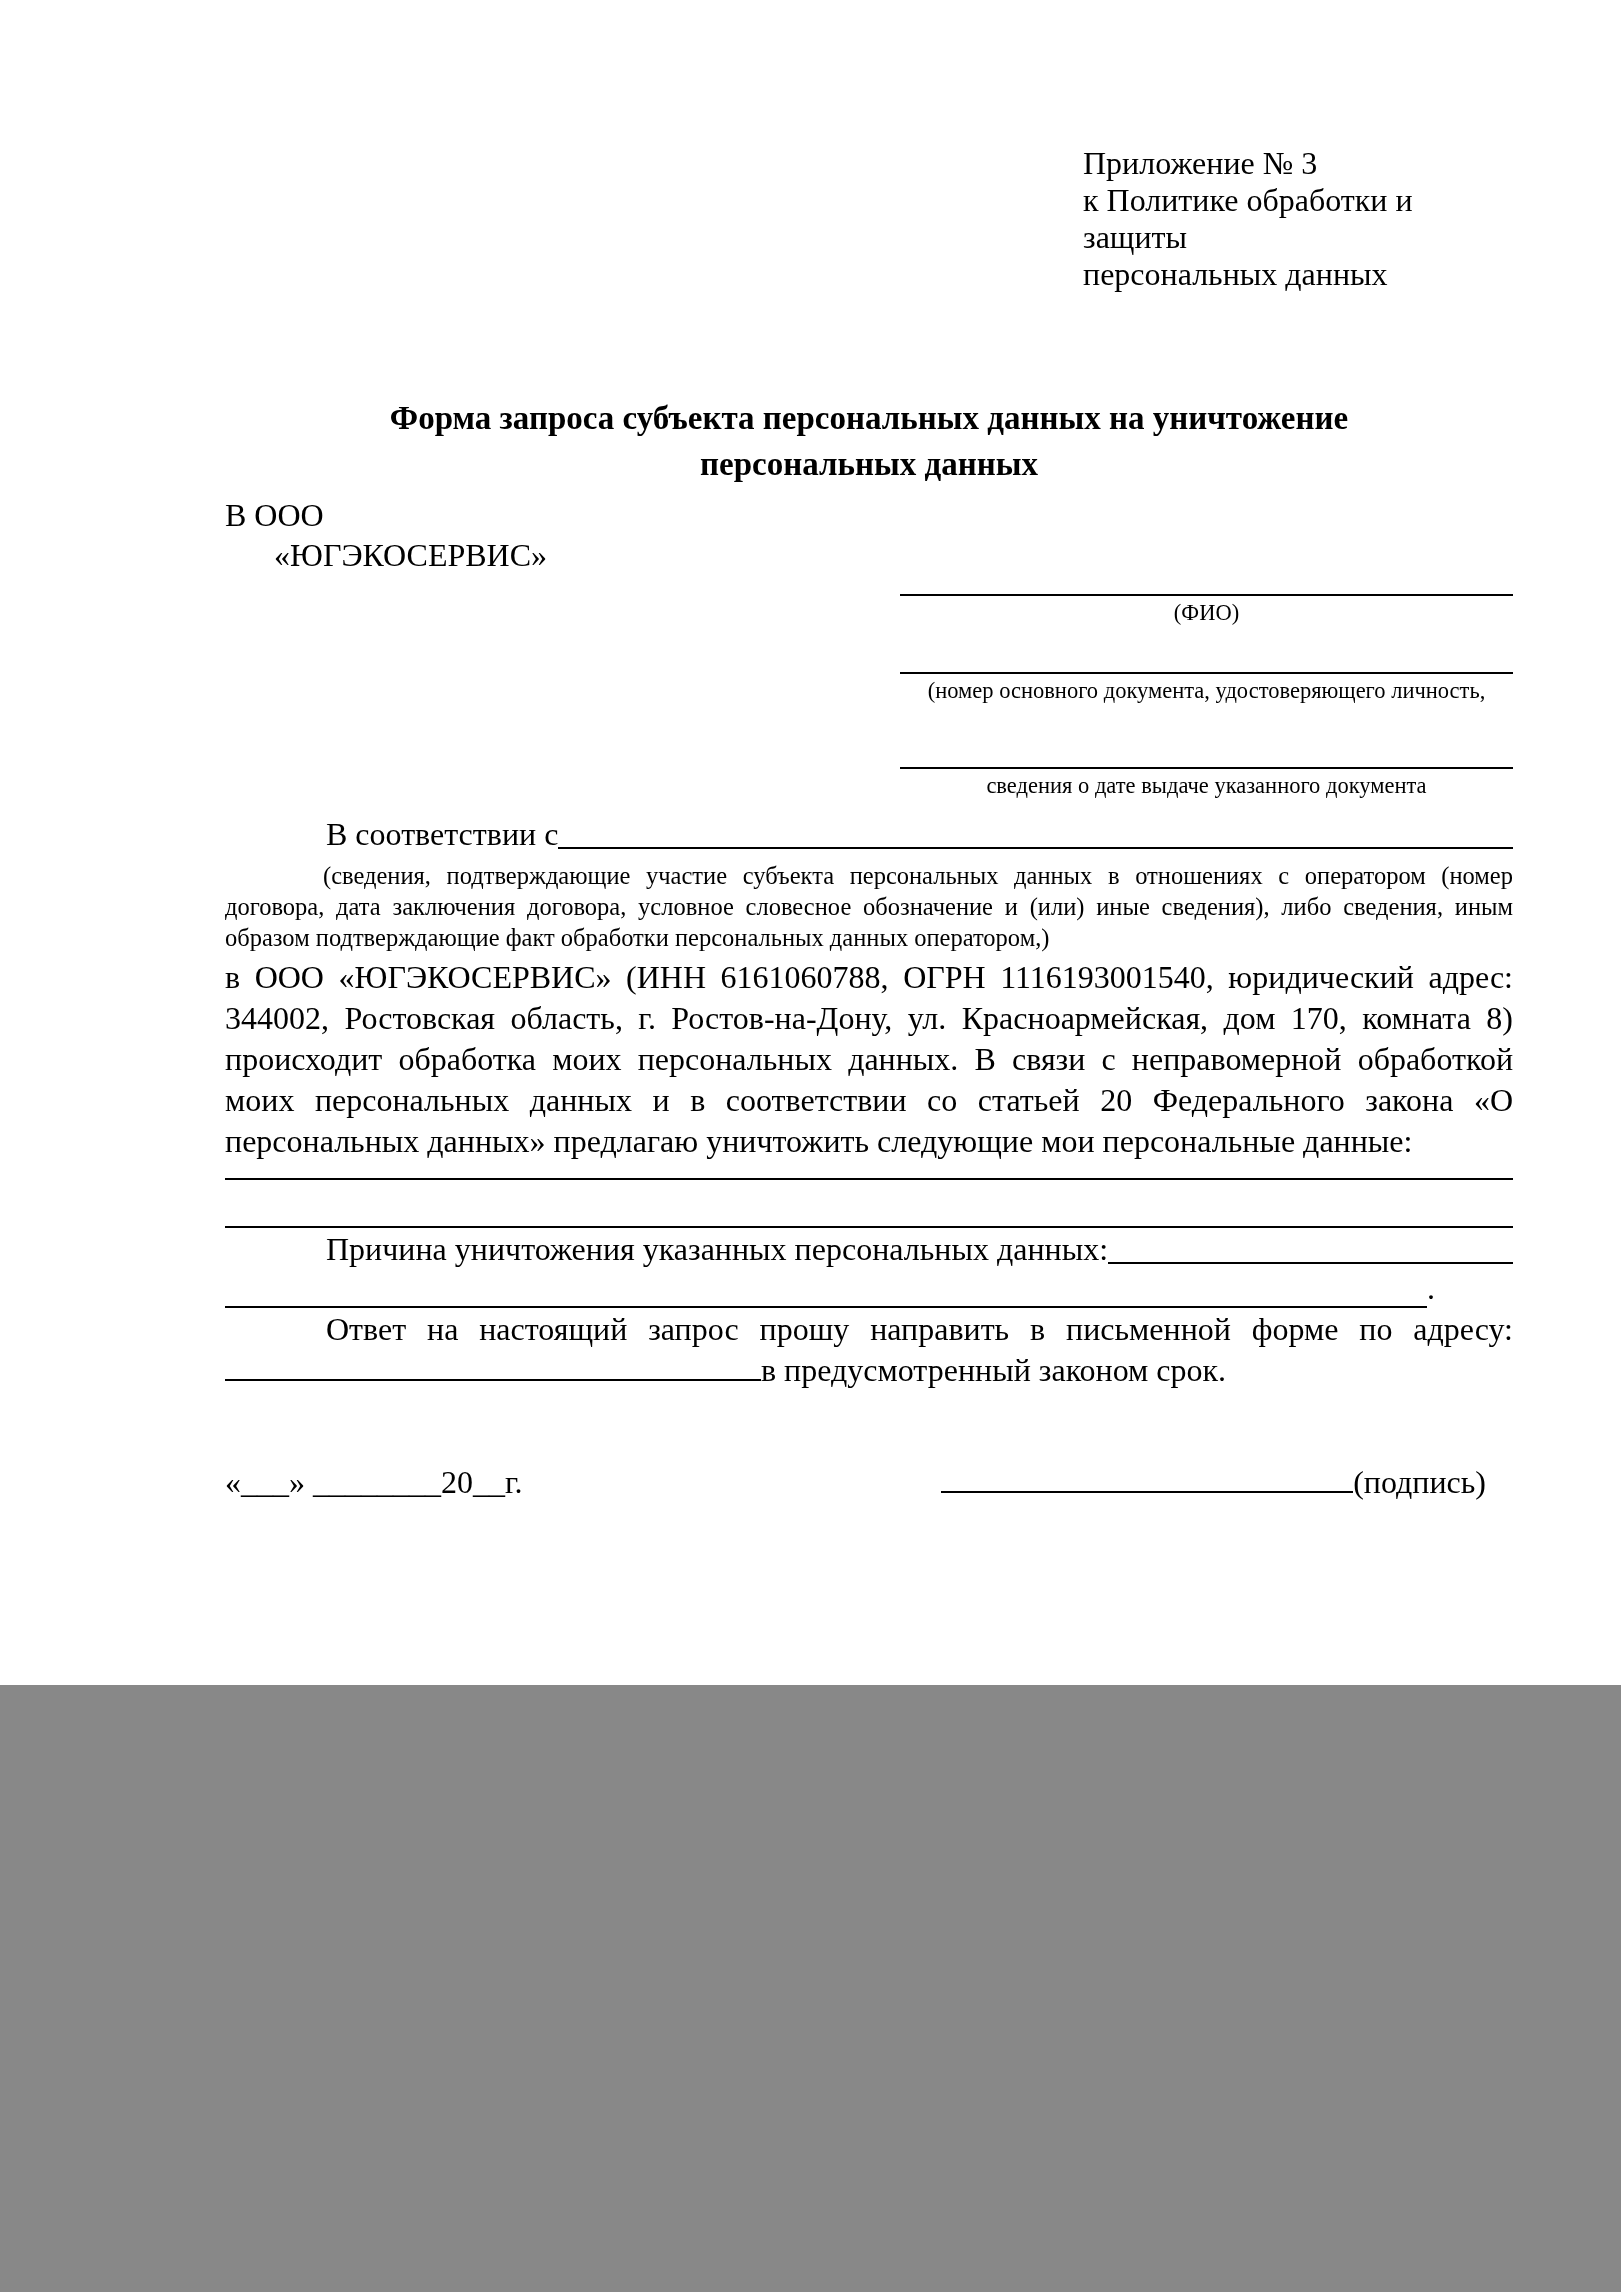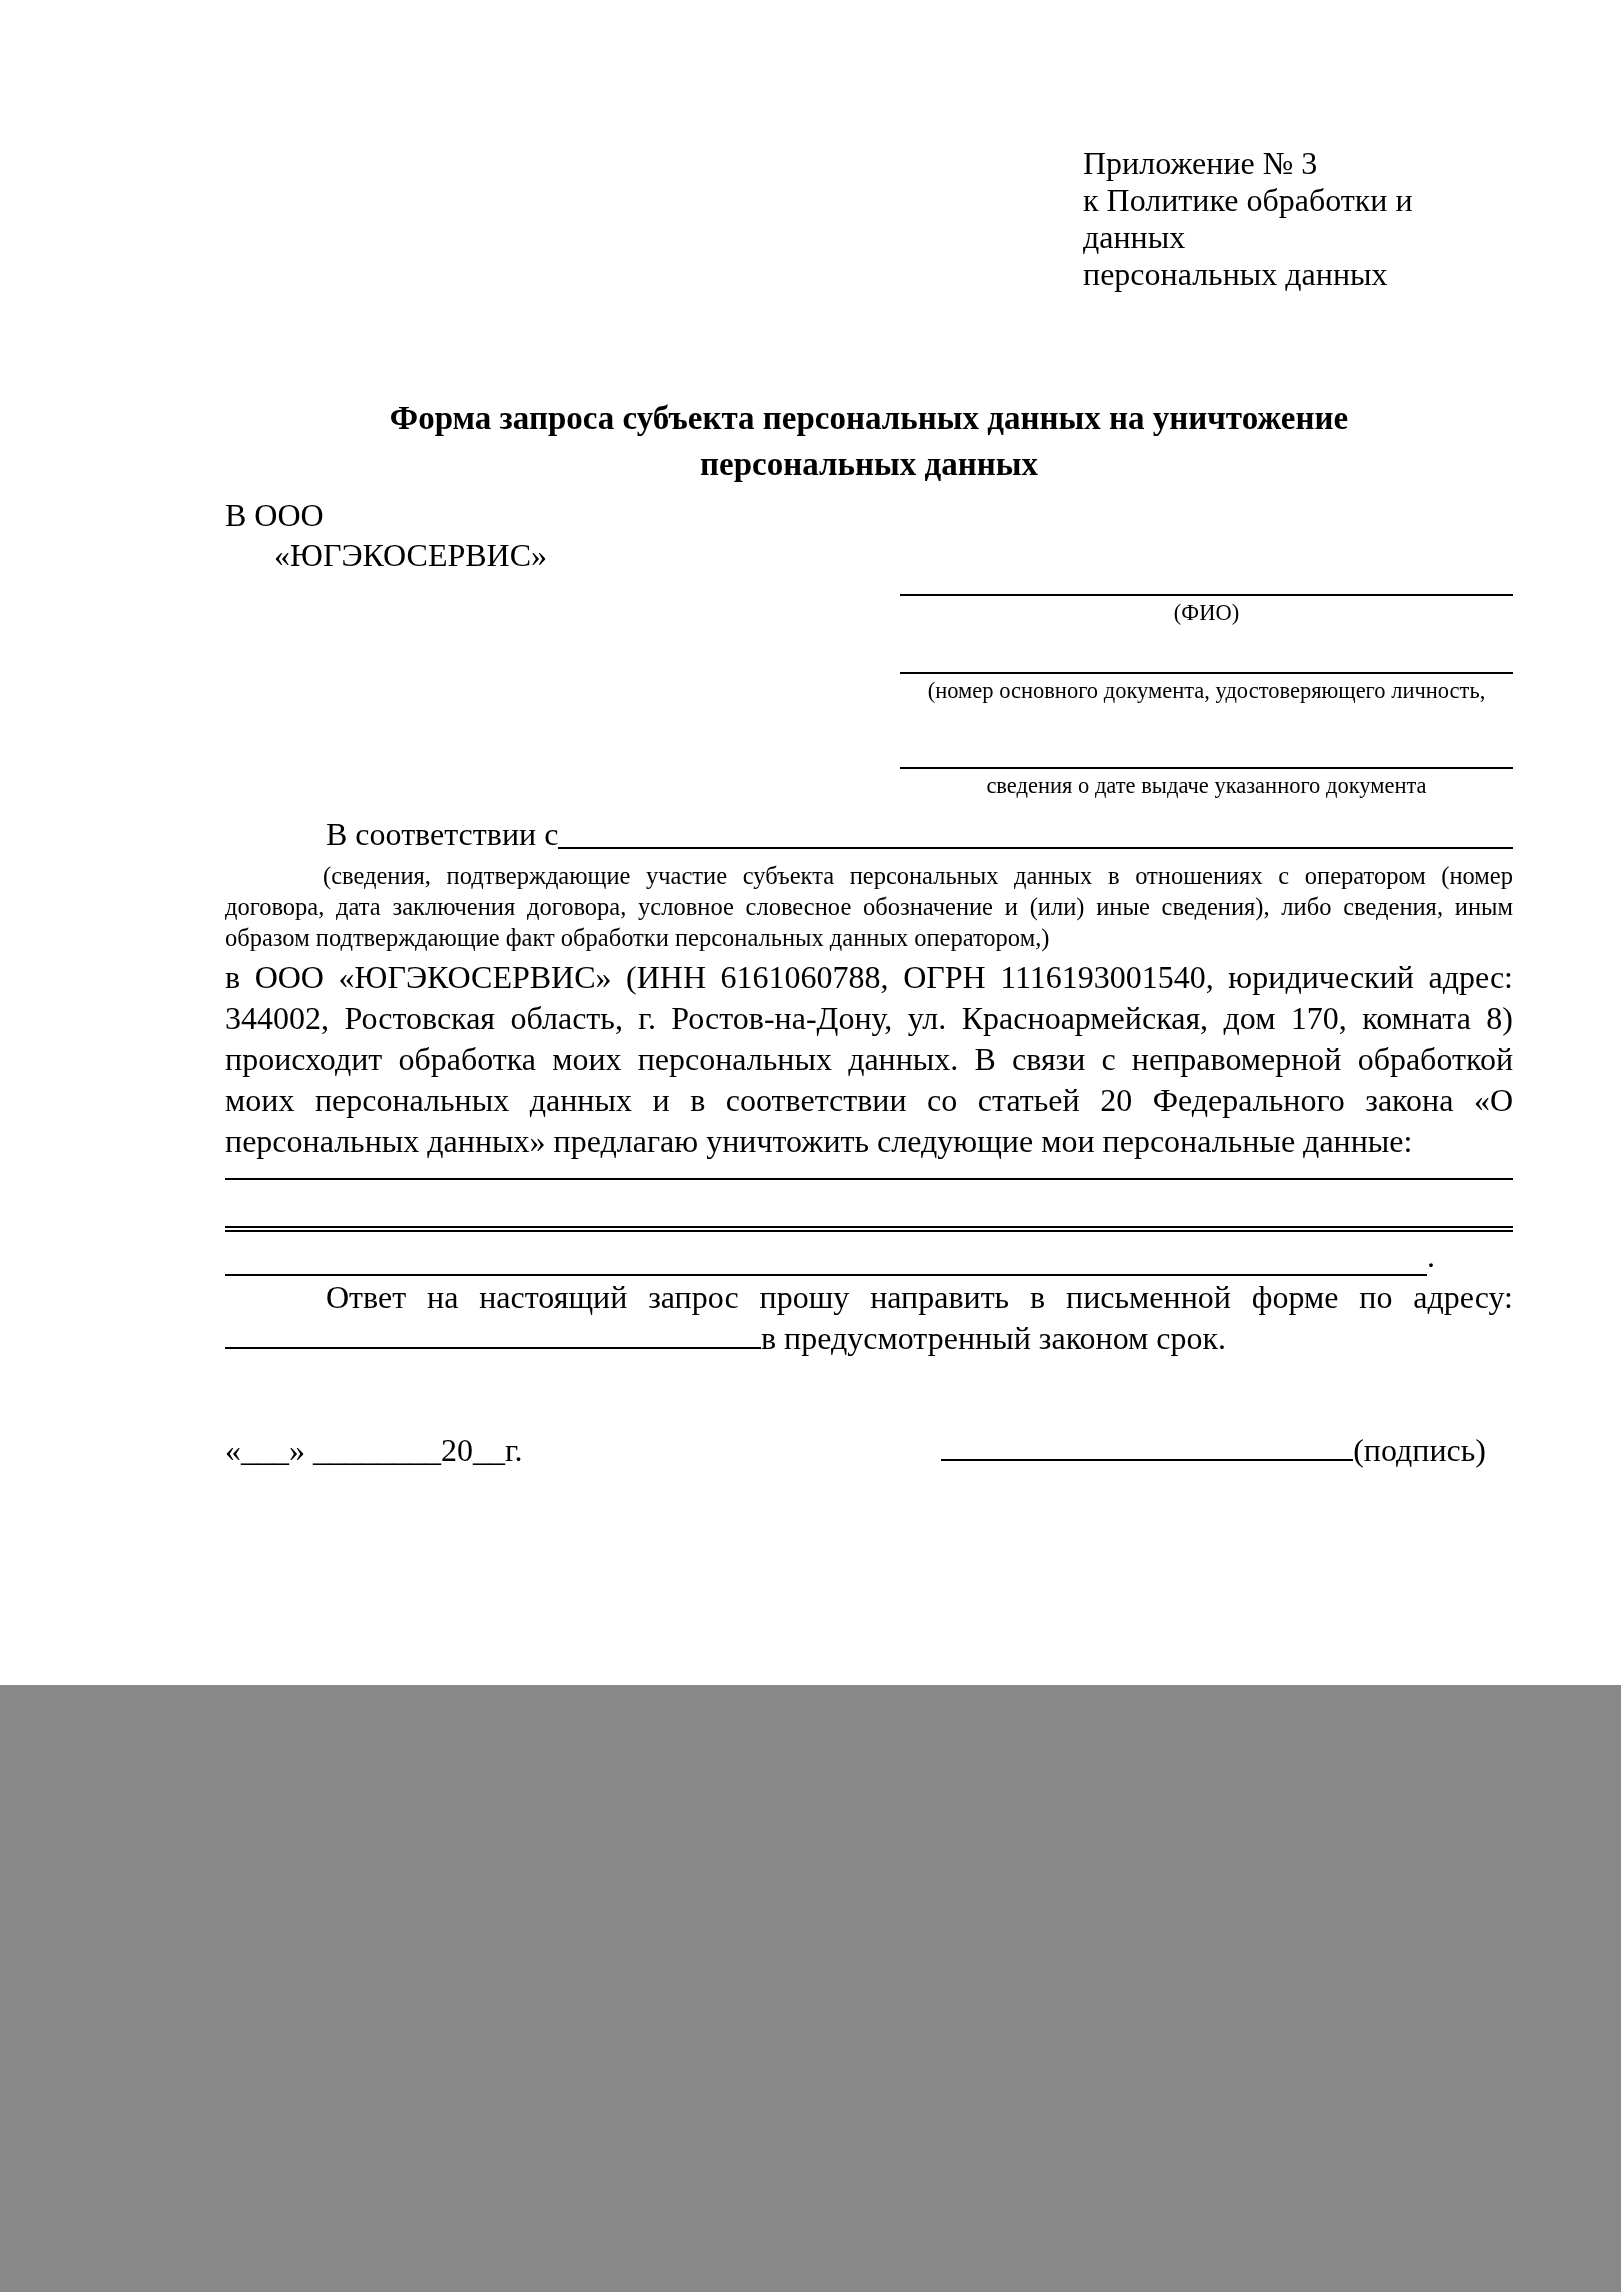--- a/index.html
+++ b/index.html
@@ -56,21 +56,21 @@
   .sig { white-space: nowrap; margin-right: 27px; text-align: right; }
   .sigline { display: inline-block; width: 412px; border-bottom: 2.9px solid #000; height: 1em; vertical-align: baseline; }
 </style>
 </head>
 <body>
 
 <div class="page">
 
   <div class="annex">
     <div>Приложение № 3</div>
-    <div>к Политике обработки и данных</div>
+    <div>к Политике обработки и защиты</div>
     <div>персональных данных</div>
   </div>
 
   <div class="title">
     <div>Форма запроса субъекта персональных данных на уничтожение</div>
     <div>персональных данных</div>
   </div>
 
   <div class="addressee">
     <div>В ООО</div>
@@ -98,20 +98,21 @@
   </div>
 
   <div class="smallprint">(сведения, подтверждающие участие субъекта персональных данных в отношениях с оператором (номер договора, дата заключения договора, условное словесное обозначение и (или) иные сведения), либо сведения, иным образом подтверждающие факт обработки персональных данных оператором,)</div>
 
   <div class="bodytext">в ООО «ЮГЭКОСЕРВИС»  (ИНН 6161060788, ОГРН 1116193001540, юридический адрес: 344002, Ростовская область, г. Ростов-на-Дону, ул. Красноармейская, дом 170, комната 8) происходит обработка моих персональных данных. В связи с неправомерной обработкой моих персональных данных и в соответствии со статьей 20 Федерального закона «О персональных данных» предлагаю уничтожить следующие мои персональные данные:</div>
 
   <div class="blank first"></div>
   <div class="blank"></div>
 
   <div class="flexrow" style="margin-top:2px;">
+    <span class="indent">Причина уничтожения указанных персональных данных:</span>
     <div class="fill"></div>
   </div>
 
   <div class="periodrow">
     <div class="fixedline"></div>
     <span>.</span>
   </div>
 
   <div class="response">Ответ на настоящий запрос прошу направить в письменной форме по адресу:</div>
 

